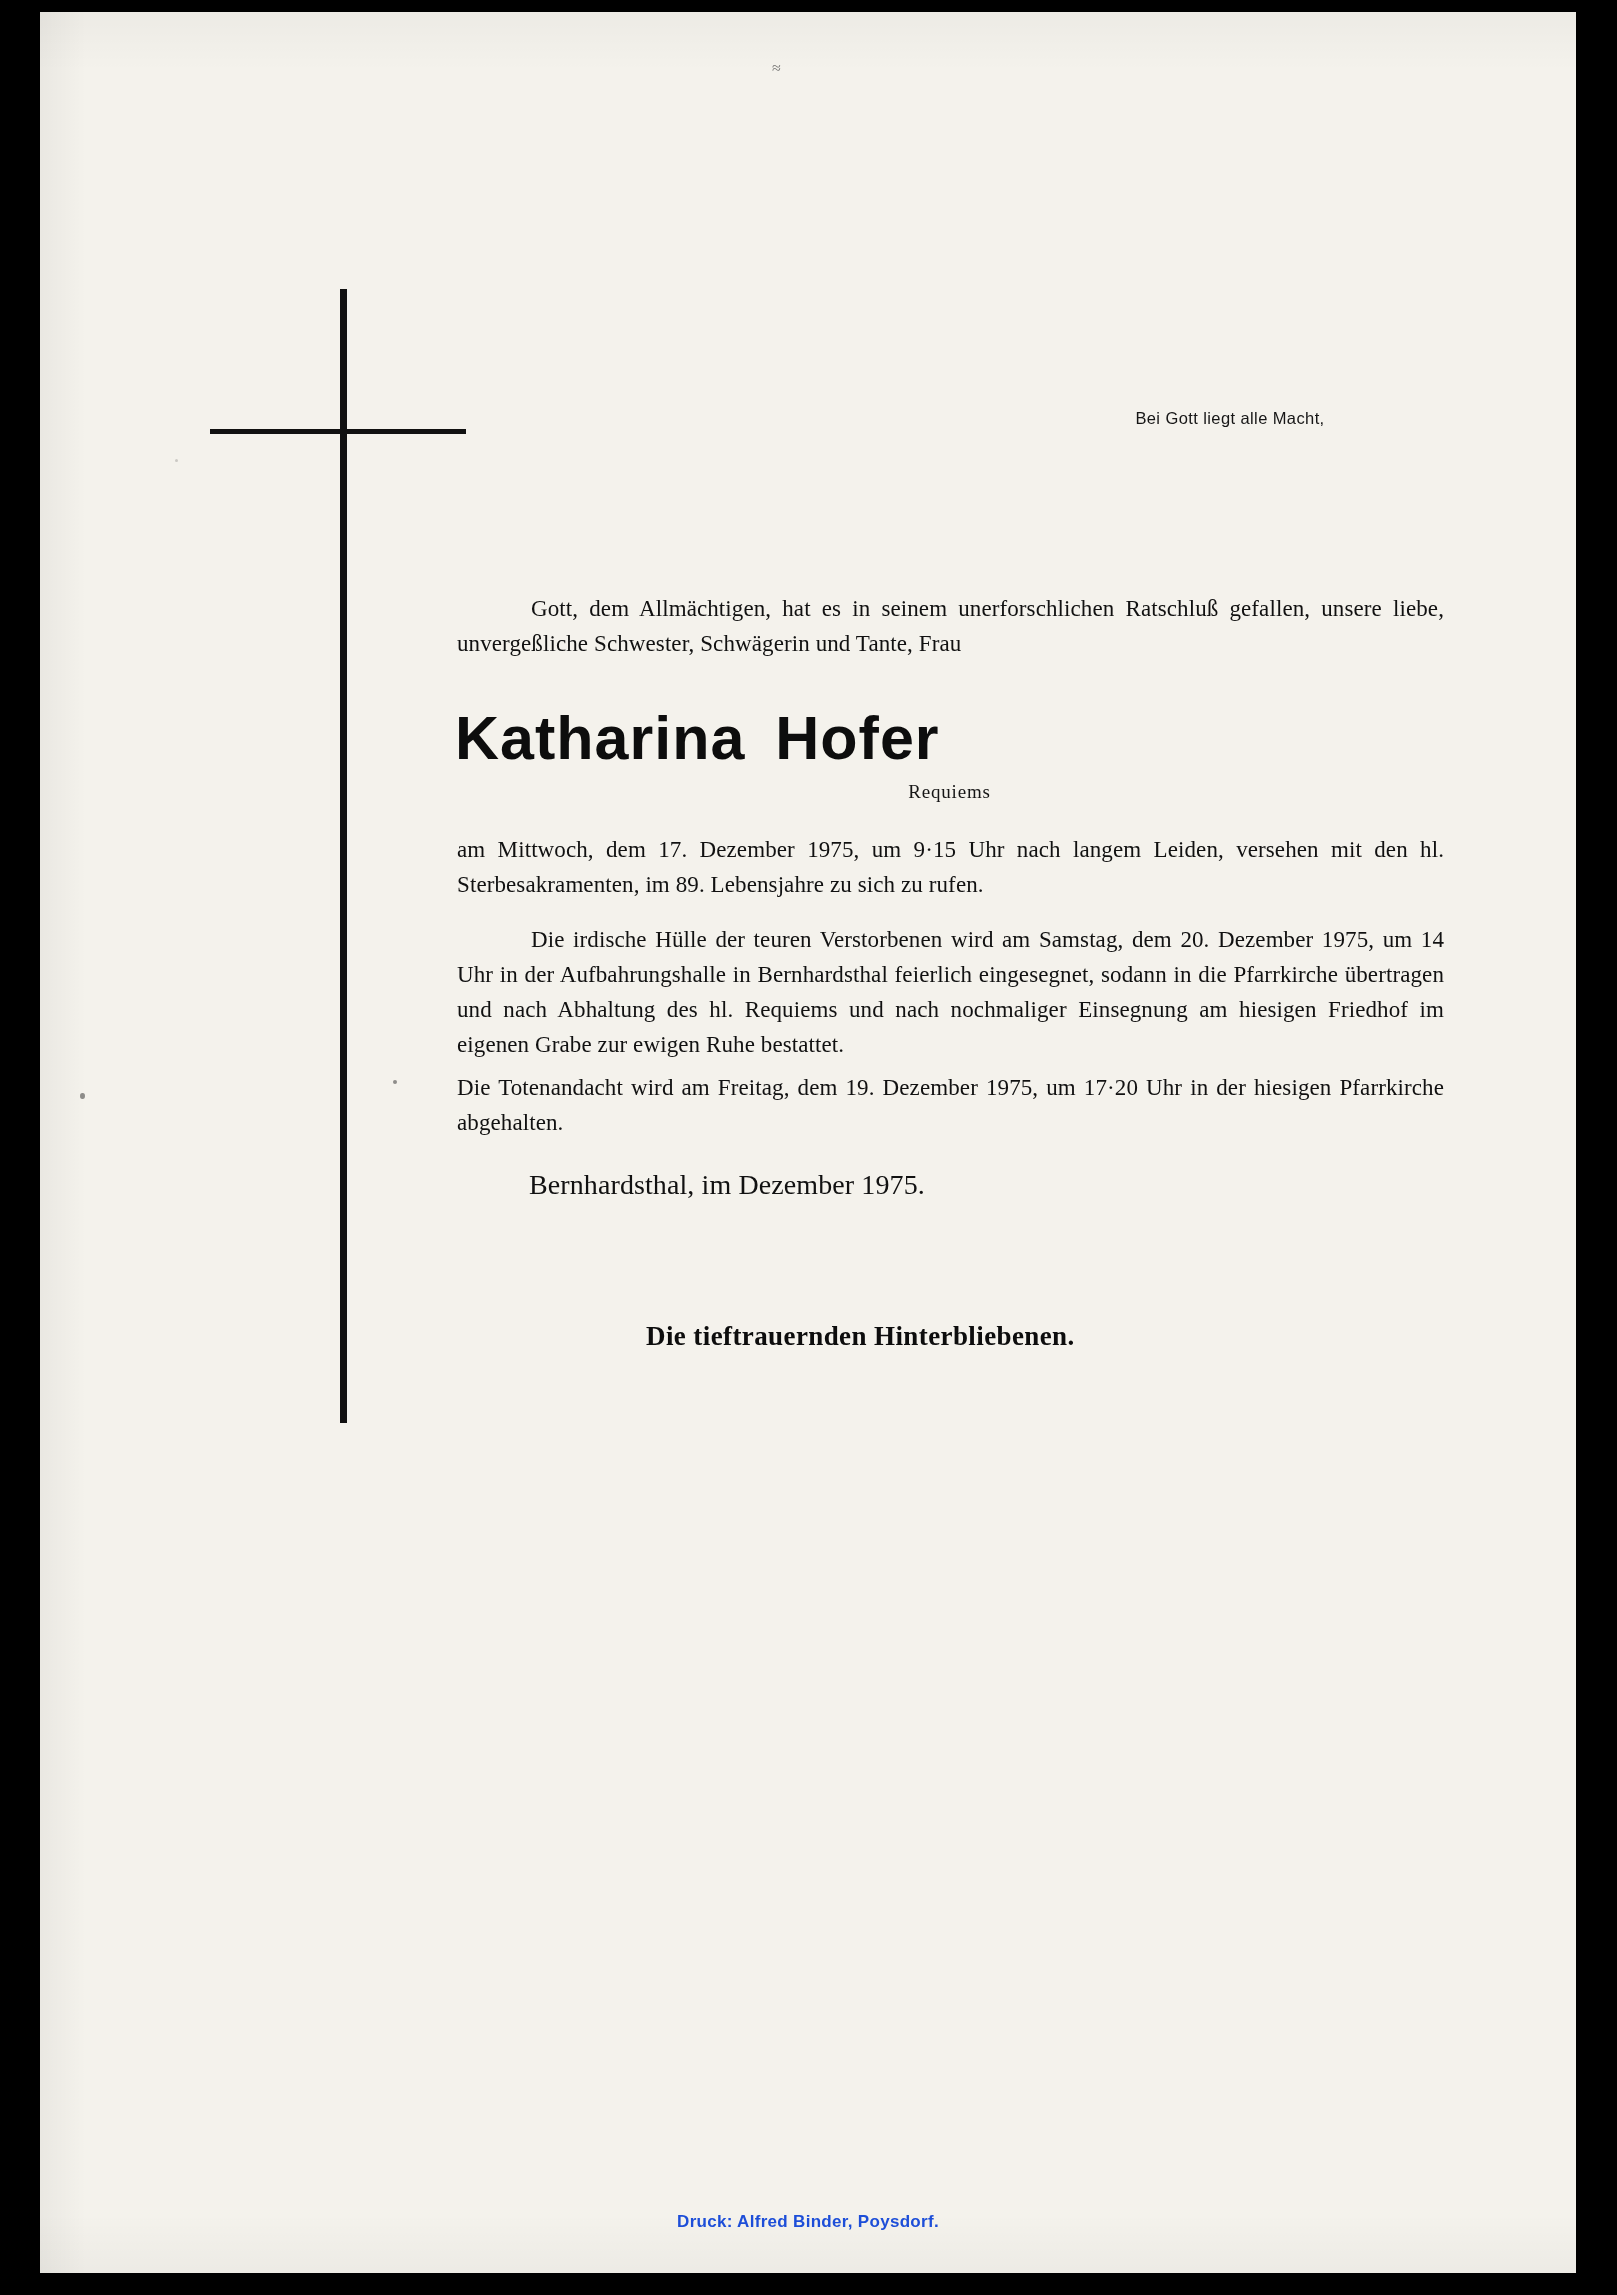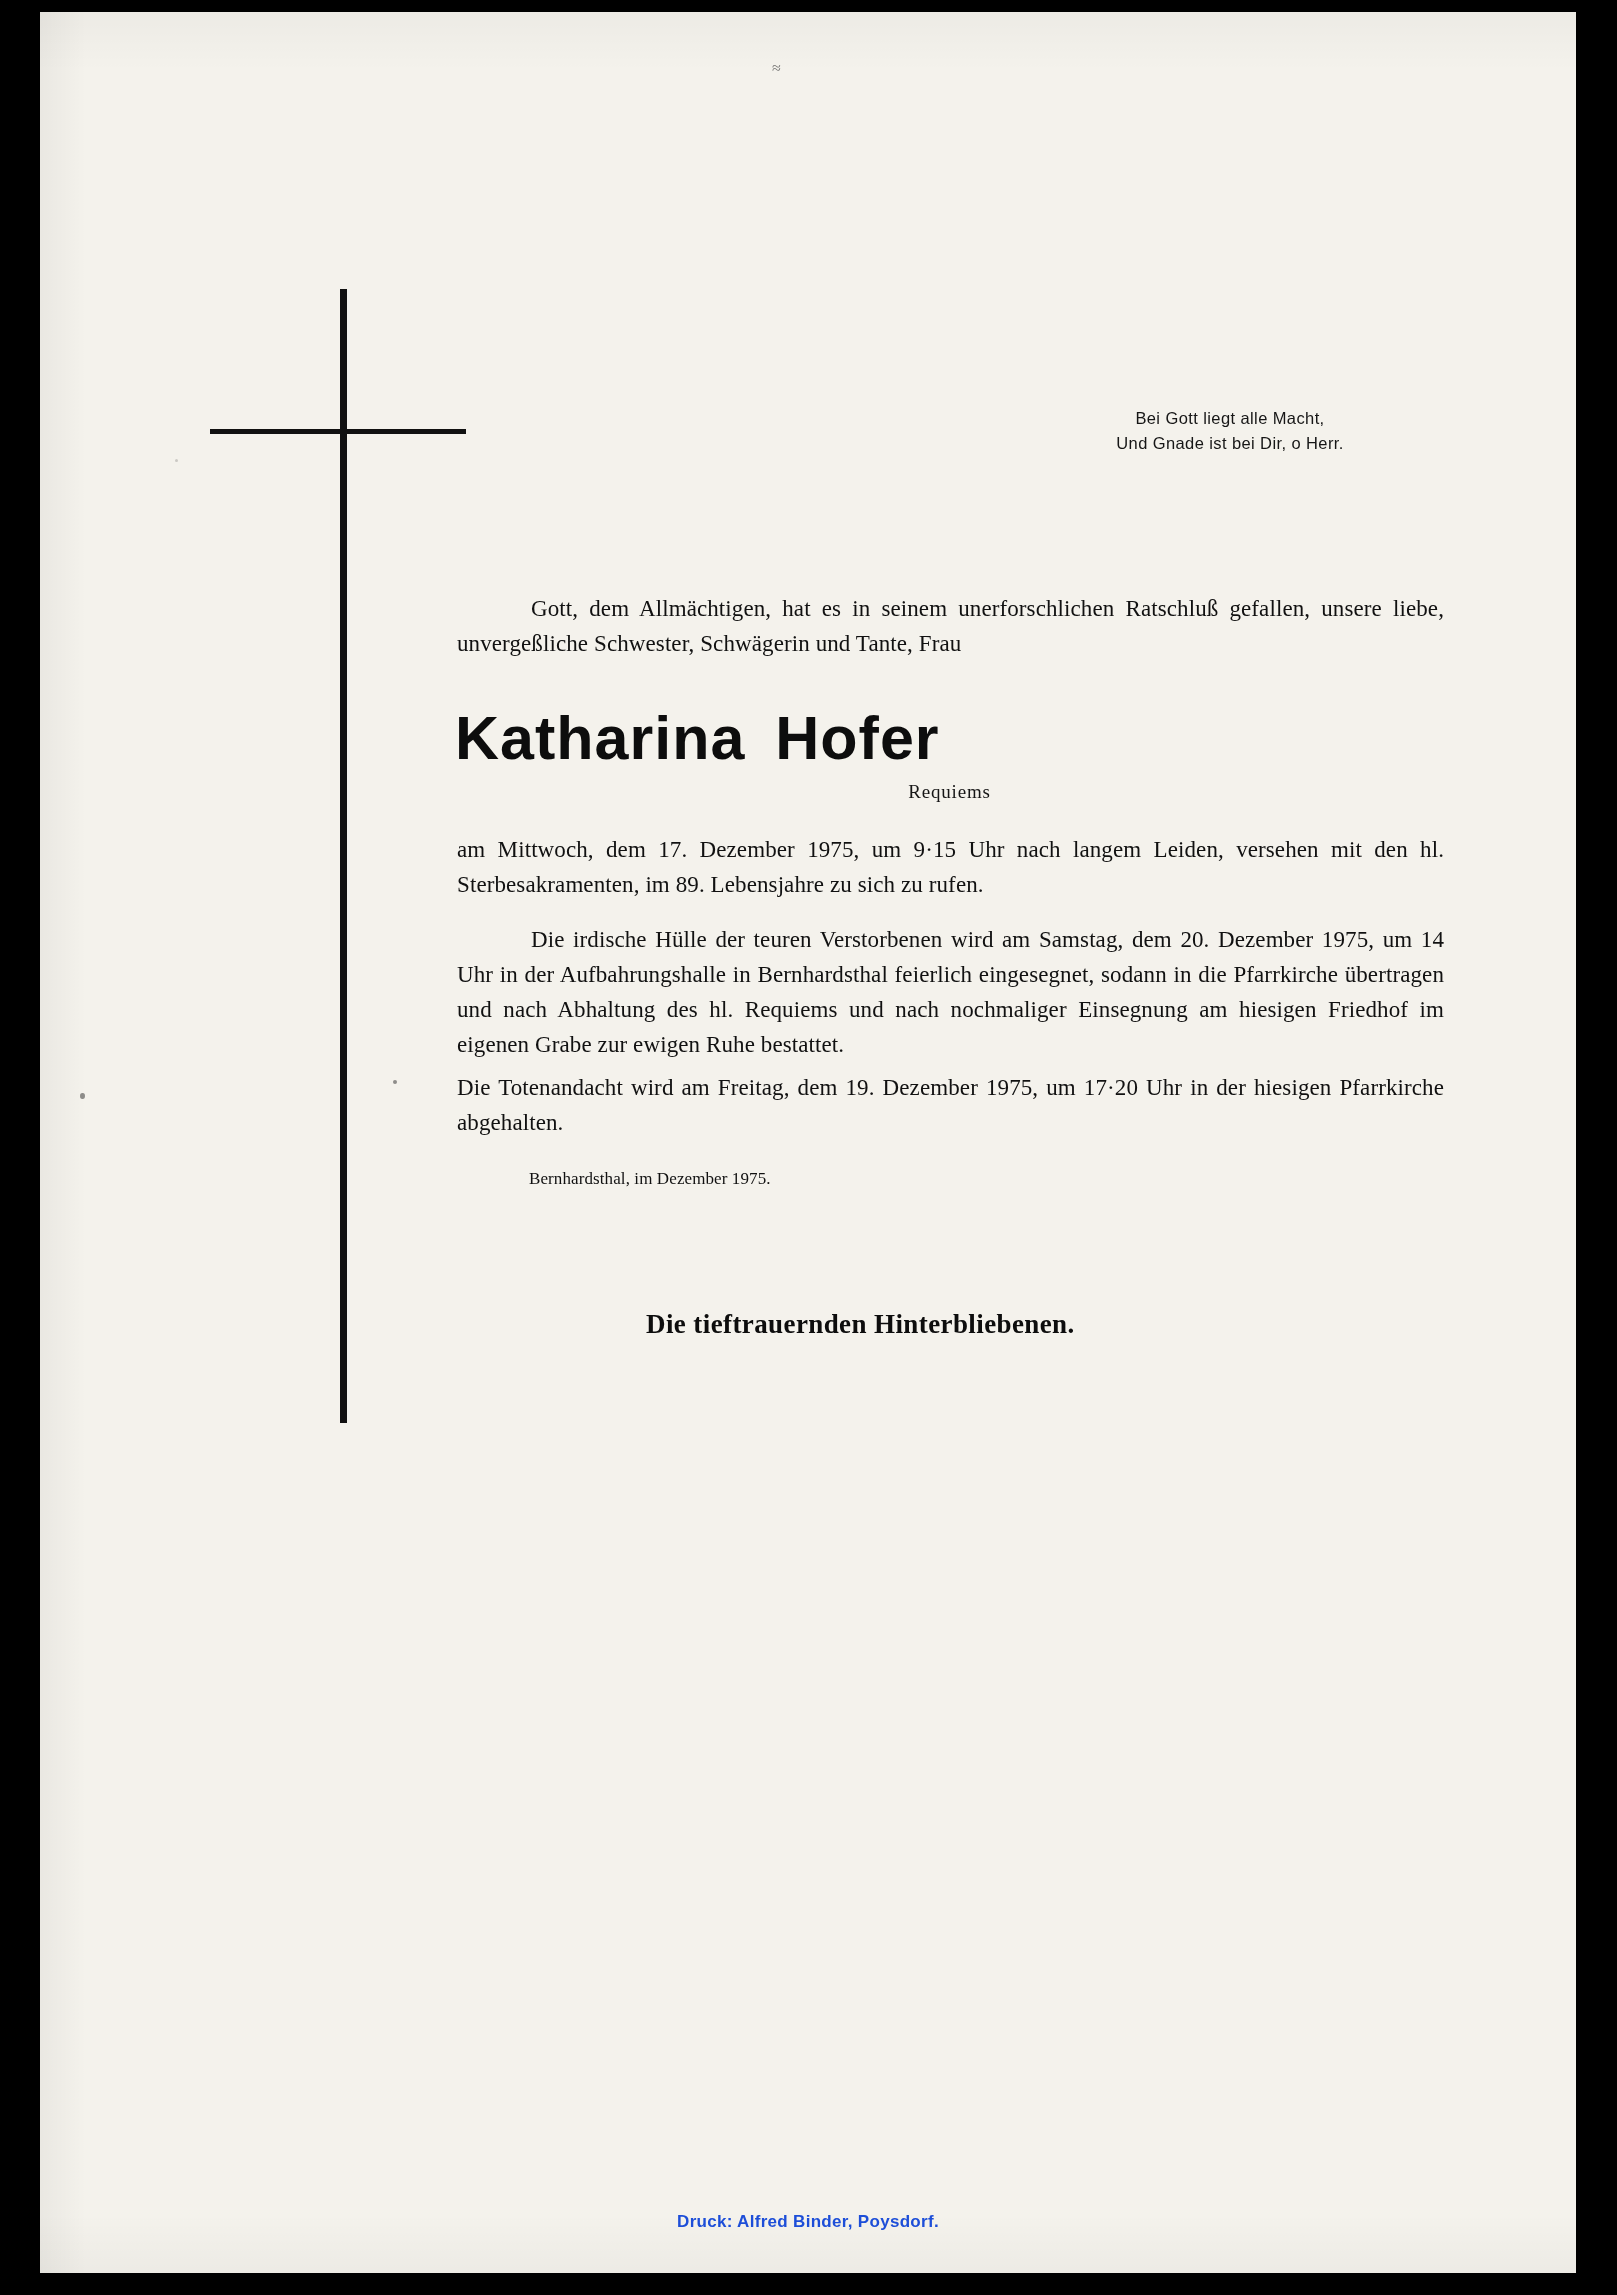--- a/index.html
+++ b/index.html
@@ -118,21 +118,21 @@
     letter-spacing: 0.8px;
     margin: 8px 0 30px 0;
     color: #161616;
   }
 
   .gap-mid { height: 20px; }
   .gap-small { height: 8px; }
 
   .place-date {
     font-family: "Liberation Serif", serif;
-    font-size: 17px;
+    font-size: 28px;
     margin-top: 28px;
     text-indent: 74px;
     letter-spacing: 0.1px;
   }
 
   .closing {
     font-family: "Liberation Serif", serif;
     font-weight: bold;
     font-size: 27px;
     margin-top: 120px;
@@ -169,21 +169,20 @@
 
   <div class="paper-tint"></div>
 
   <div class="top-mark">≈</div>
 
   <div class="cross-vert"></div>
   <div class="cross-horz"></div>
 
   <div class="verse">
     <div>Bei Gott liegt alle Macht,</div>
-    <div>Und Gnade ist bei Dir, o Herr.</div>
   </div>
 
   <div class="body-block">
 
     <p class="para indent">Gott, dem Allmächtigen, hat es in seinem unerforschlichen Ratschluß gefallen, unsere liebe, unvergeßliche Schwester, Schwägerin und Tante, Frau</p>
 
     <div class="name">Katharina  Hofer</div>
     <div class="profession">Requiems</div>
 
     <p class="para">am Mittwoch, dem 17. Dezember 1975, um 9·15 Uhr nach langem Leiden, versehen mit den hl. Sterbesakramenten, im 89. Lebensjahre zu sich zu rufen.</p>

